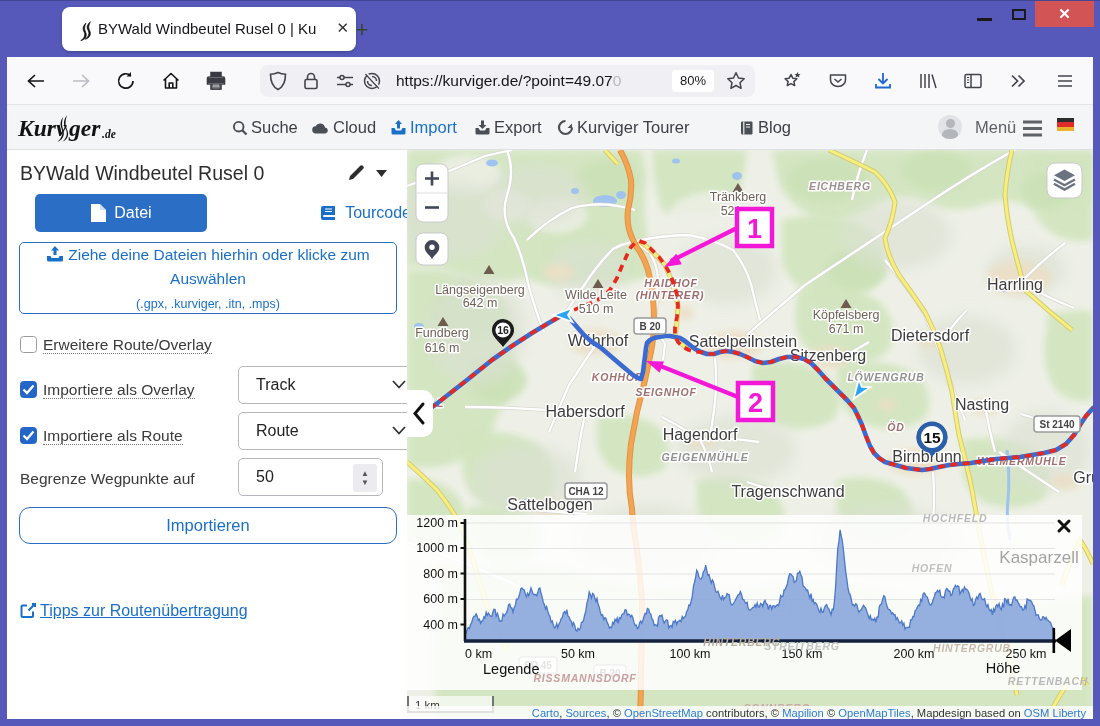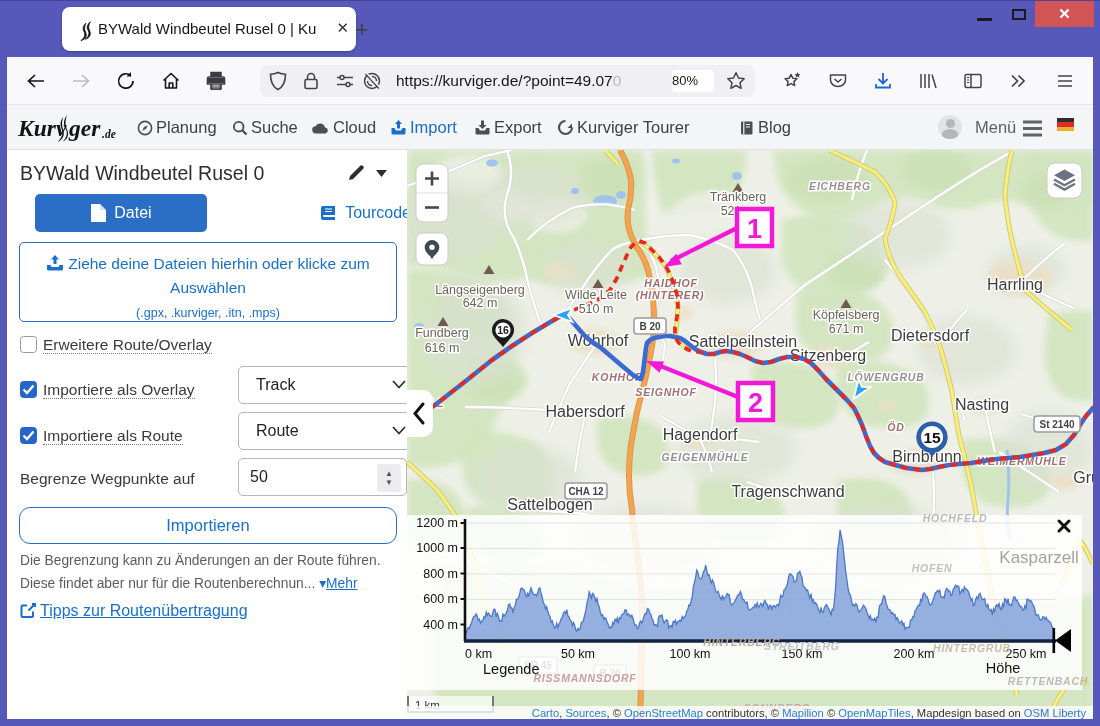--- a/index.html
+++ b/index.html
@@ -11,42 +11,42 @@
 #tab .cx{position:absolute;right:7px;top:12px;font-size:15px;color:#333;background:#fff;padding-left:3px}
 #newtab{position:absolute;left:352px;top:19px;width:20px;height:20px;color:#35452f;font-size:22px;line-height:19px;text-align:center}
 #mini{position:absolute;right:108px;top:17px;width:15px;height:2.5px;background:#1a1a1a}
 #maxi{position:absolute;right:74px;top:8px;width:14px;height:11px;border:2.5px solid #1a1a1a}
 #clsb{position:absolute;right:6px;top:0;width:59px;height:26px;background:#d25454;color:#fff;text-align:center;font-size:15px;font-weight:bold;line-height:26px}
 
 #toolbar{position:absolute;top:57px;left:7px;width:1086px;height:48px;background:#f9f9fb;border-bottom:1px solid #e3e3e8}
 .tbi{position:absolute;top:14px;width:20px;height:20px}
 #urlbar{position:absolute;left:253px;top:8px;width:495px;height:32px;background:#f0f0f4;border-radius:8px}
 #urltxt{position:absolute;left:136px;top:7px;font-size:15.5px;color:#16161a;white-space:nowrap}
-#zoombadge{position:absolute;left:412px;top:5px;width:42px;height:22px;background:#fff;border-radius:4px;font-size:13px;color:#16161a;line-height:22px}
+#zoombadge{position:absolute;left:412px;top:5px;width:42px;height:22px;background:#fff;border-radius:4px;font-size:13px;color:#16161a;text-align:center;line-height:22px}
 
 #siteheader{position:absolute;top:105px;left:7px;width:1086px;height:45px;background:#f4f5f6;border-bottom:1px solid #e0e1e2}
 .nav{position:absolute;top:0;height:45px;display:flex;align-items:center;font-size:16.5px;color:#3d4147}
 .nav svg{margin-right:3px}
 .navblue{color:#1a6fc8}
 
 #panel{position:absolute;top:150px;left:7px;width:400px;height:569px;background:#fff}
 #ptitle{position:absolute;left:13px;top:12px;font-size:19.5px;color:#2d2d2d}
 #tabs{position:absolute;left:28px;top:44px;width:376px;height:38px}
 #btn-datei{position:absolute;left:0;top:0;width:172px;height:38px;background:#2b6ec6;border-radius:5px;color:#fff;font-size:16px;display:flex;align-items:center;justify-content:center;gap:7px}
 #btn-tour{position:absolute;left:188px;top:0;width:188px;height:38px;color:#1a6fc8;font-size:16px;display:flex;align-items:center;justify-content:flex-end;gap:7px}
-#dropzone{position:absolute;left:12px;top:92px;width:378px;height:80px;border:1px solid #2b6ec6;border-radius:5px;color:#1a6fc8;text-align:center;font-size:15.5px;padding-top:9px;line-height:24px}
+#dropzone{position:absolute;left:12px;top:92px;width:378px;height:72px;border:1px solid #2b6ec6;border-radius:5px;color:#1a6fc8;text-align:center;font-size:15.5px;line-height:24px}
 #dropzone .small{font-size:12.5px;line-height:18px}
 .cbrow{position:absolute;left:13px;height:18px;font-size:15.5px;color:#3a3a3a;white-space:nowrap}
 .cb{position:absolute;left:0;top:0;width:16.5px;height:16.5px;border:1.5px solid #9a9aa0;border-radius:3.5px;background:#fff}
 .cbc{background:#2465c8;border-color:#2465c8}
 .cbc svg{position:absolute;left:1px;top:2px}
 .cblbl{position:absolute;left:23px;top:0;border-bottom:1px dotted #777;line-height:17px}
 .sel{position:absolute;left:231px;width:181px;height:38px;border:1px solid #b6b6bc;border-radius:5px;background:#fff;font-size:16px;color:#222;line-height:36px;padding-left:17px}
 .sel .chev{position:absolute;right:12px;top:13px}
-#numinput{position:absolute;left:231px;top:308px;width:169px;height:38px;border:1px solid #b6b6bc;border-radius:5px;background:#fff;font-size:16px;color:#222;line-height:36px;padding-left:11px}
+#numinput{position:absolute;left:231px;top:308px;width:145px;height:38px;border:1px solid #b6b6bc;border-radius:5px;background:#fff;font-size:16px;color:#222;line-height:36px;padding-left:17px}
 #spinner{position:absolute;right:5px;top:5px;width:24px;height:28px;background:#ececf0;border-radius:3px;text-align:center;font-size:8px;color:#555;line-height:9px;padding-top:5px}
 #btn-import{position:absolute;left:12px;top:357px;width:378px;height:37px;border:1px solid #2b6ec6;border-radius:11px;color:#1a6fc8;font-size:16.5px;text-align:center;line-height:35px}
 #note1{position:absolute;left:13px;top:399px;width:398px;font-size:13.8px;color:#5b5b5b;line-height:23px;white-space:nowrap}
 #note1 a{color:#1a6fc8}
 #tipps{position:absolute;left:13px;top:452px;font-size:16px;color:#1a6fc8;white-space:nowrap}
 #tipps span{text-decoration:underline}
 
 #map{position:absolute;top:150px;left:407px;width:686px;height:569px;background:#edefe6;overflow:hidden}
 </style></head>
 <body>
@@ -142,27 +142,20 @@
 </div>
 
 <div id="siteheader">
  <svg style="position:absolute;left:10px;top:7px" width="100" height="32" viewBox="0 0 100 32">
       <text x="1" y="24" font-family="Liberation Serif,serif" font-style="italic" font-weight="bold" font-size="23.5" fill="#131313">Kurv</text>
       <path d="M50 3 C47 7 46.3 10.5 47.5 14 C48.5 16.8 50 18.8 49.8 22 C49.6 25.2 47.8 27.6 45.2 30 C48.2 28.6 50.8 26.4 51.1 22.6 C51.3 19.4 49.6 17.2 48.9 14.2 C48.1 10.8 48.7 7 50 3 Z" fill="#131313"></path>
       <path d="M46.2 5 C43.5 8.3 42.9 11.6 44 15 C44.9 17.8 45.8 19.6 45.2 22.6 C44.6 25.6 42.8 27.8 40.5 30 C43.6 28.4 46.1 26.2 46.7 22.9 C47.2 20.1 46.1 17.9 45.4 15 C44.7 11.9 45.1 8.4 46.2 5 Z" fill="#131313"></path>
       <text x="52" y="24" font-family="Liberation Serif,serif" font-style="italic" font-weight="bold" font-size="23.5" fill="#131313">ger</text>
       <text x="85" y="26" font-family="Liberation Serif,serif" font-style="italic" font-weight="bold" font-size="11.5" fill="#131313">.de</text>
     </svg>
- <div class="nav" style="left:130px">
-  <svg width="16" height="16" viewBox="0 0 16 16">
-        <circle cx="8" cy="8" r="6.6" stroke="#4a4e55" stroke-width="1.6" fill="none"></circle>
-        <path d="M10.8 5.2 L9 9 L5.2 10.8 L7 7 Z" fill="#4a4e55"></path>
-      </svg>
-  <span>Planung</span>
-    </div>
  <div class="nav" style="left:225px">
   <svg width="16" height="16" viewBox="0 0 16 16">
         <circle cx="6.7" cy="6.7" r="4.8" stroke="#4a4e55" stroke-width="1.9" fill="none"></circle>
         <path d="M10.3 10.3 L14.5 14.5" stroke="#4a4e55" stroke-width="2.3"></path>
       </svg>
   <span>Suche</span>
     </div>
  <div class="nav" style="left:304px">
   <svg width="19" height="16" viewBox="0 0 19 16">
         <path d="M5 13.5 a3.6 3.6 0 0 1 -.4-7.2 A5 5 0 0 1 14 7.6 a3 3 0 0 1 .6 5.9 Z" fill="#4a4e55"></path>
@@ -266,21 +259,20 @@
         </svg>
       </span>
       <span class="cblbl">Importiere als Route</span>
     </div>
  <div class="sel" style="top:262px">Route<svg class="chev" width="14" height="9" viewBox="0 0 14 9">
         <path d="M1 1 L7 7.5 L13 1" stroke="#333" stroke-width="1.8" fill="none"></path>
       </svg></div>
  <div class="cbrow" style="top:320px"><span style="line-height:17px">Begrenze Wegpunkte auf</span></div>
  <div id="numinput">50<div id="spinner">▲<br>▼</div></div>
  <div id="btn-import">Importieren</div>
- <div id="note1">Die Begrenzung kann zu Änderungen an der Route führen.<br>Diese findet aber nur für die Routenberechnun... <span style="color:#1a6fc8">▾</span><a style="text-decoration:underline">Mehr</a></div>
  <div id="tipps"><svg width="17" height="17" viewBox="0 0 17 17" style="vertical-align:-3px;margin-right:3px">
         <path d="M12 2 H15 V5 M15 2 L8.5 8.5" stroke="#1a6fc8" stroke-width="2" fill="none"></path>
         <path d="M7 3.5 H2.5 a1 1 0 0 0 -1 1 V14 a1 1 0 0 0 1 1 H12 a1 1 0 0 0 1-1 V9.5" stroke="#1a6fc8" stroke-width="2" fill="none"></path>
       </svg><span>Tipps zur Routenübertragung</span></div>
 </div>
 
 <div id="map"><svg width="686" height="569" viewBox="0 0 686 569" font-family="Liberation Sans,sans-serif">
 <defs>
         <filter id="b" x="-30%" y="-30%" width="160%" height="160%">
           <feGaussianBlur stdDeviation="7"></feGaussianBlur>

